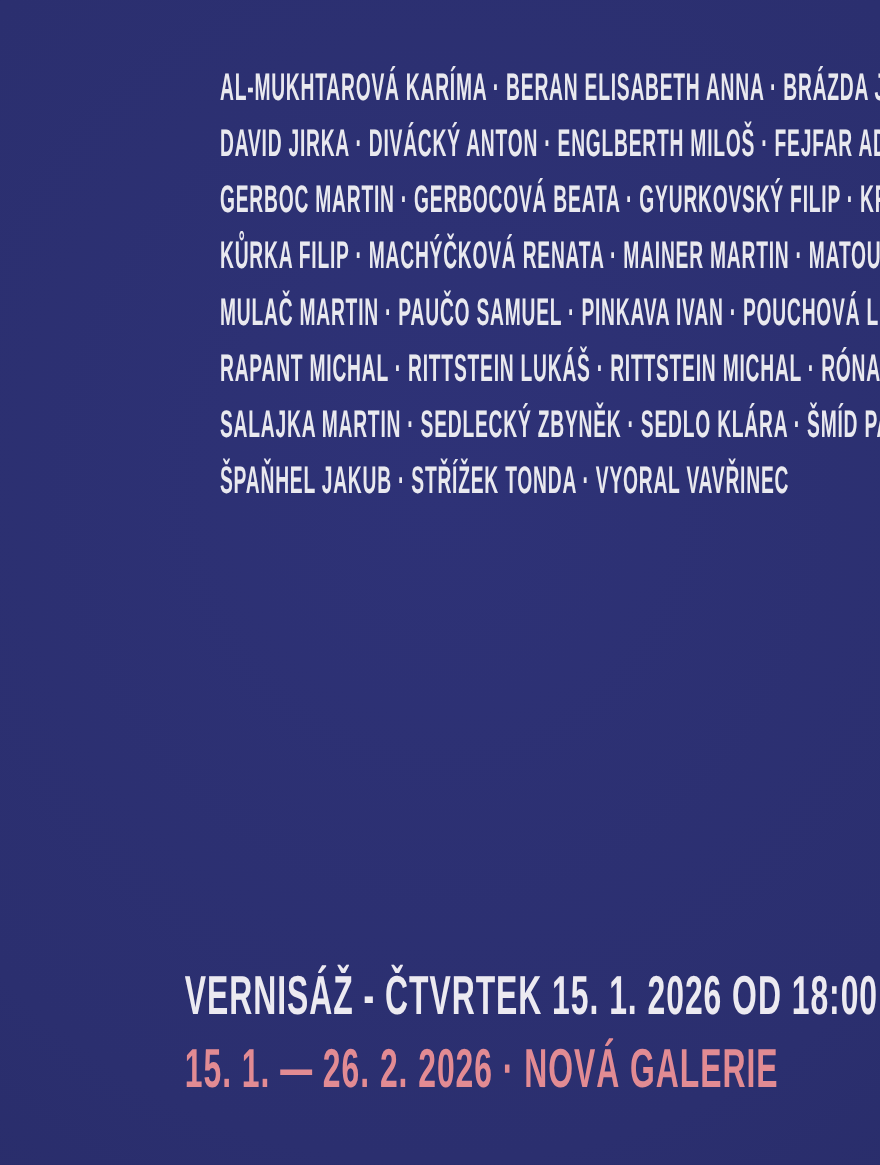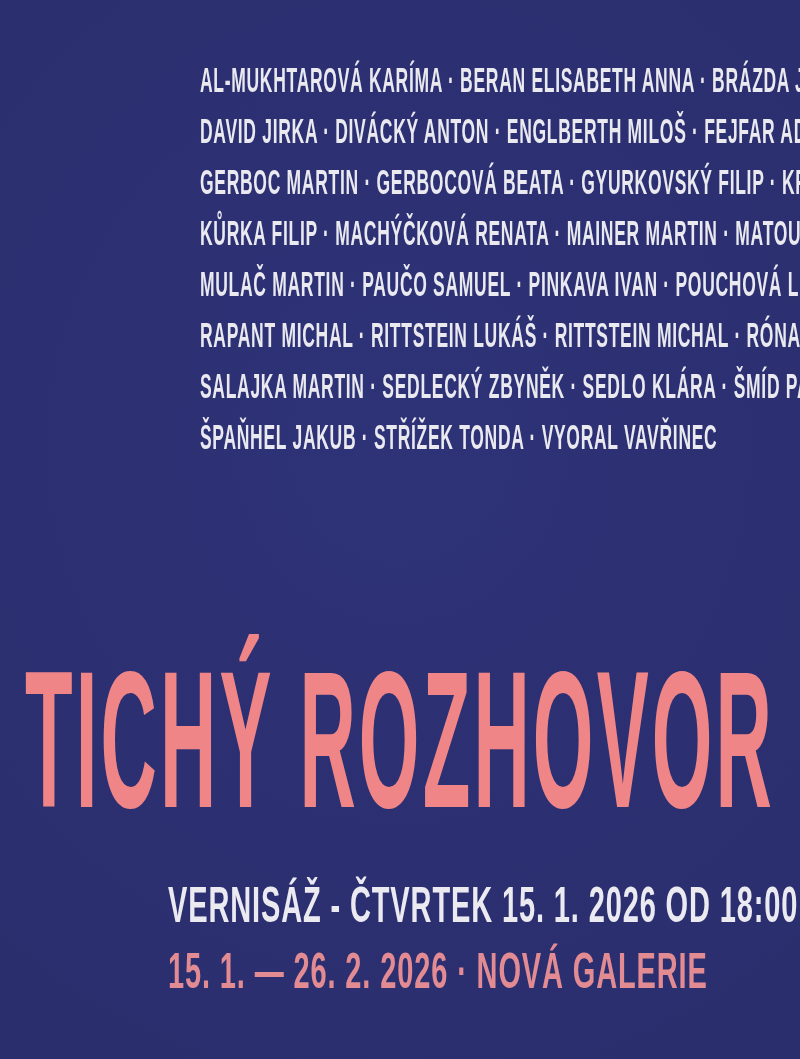--- a/index.html
+++ b/index.html
@@ -109,20 +109,17 @@
     <div class="nline">AL-MUKHTAROVÁ KARÍMA · BERAN ELISABETH ANNA · BRÁZDA JAKUB</div>
     <div class="nline">DAVID JIRKA · DIVÁCKÝ ANTON · ENGLBERTH MILOŠ · FEJFAR ADAM ALVA</div>
     <div class="nline">GERBOC MARTIN · GERBOCOVÁ BEATA · GYURKOVSKÝ FILIP · KRAJC MARTIN</div>
     <div class="nline">KŮRKA FILIP · MACHÝČKOVÁ RENATA · MAINER MARTIN · MATOUŠEK FRANTIŠEK</div>
     <div class="nline">MULAČ MARTIN · PAUČO SAMUEL · PINKAVA IVAN · POUCHOVÁ LUCIE</div>
     <div class="nline">RAPANT MICHAL · RITTSTEIN LUKÁŠ · RITTSTEIN MICHAL · RÓNA JAROSLAV</div>
     <div class="nline">SALAJKA MARTIN · SEDLECKÝ ZBYNĚK · SEDLO KLÁRA · ŠMÍD PAVEL</div>
     <div class="nline">ŠPAŇHEL JAKUB · STŘÍŽEK TONDA · VYORAL VAVŘINEC</div>
   </div>
 
-  <div class="title-wrap">
-    <div class="title">TICHÝ ROZHOVOR</div>
-  </div>
 
   <div class="vernissage">VERNISÁŽ - ČTVRTEK 15. 1. 2026 OD 18:00</div>
 
   <div class="dates">15. 1. — 26. 2. 2026 · NOVÁ GALERIE</div>
 </div>
 
 </body></html>

